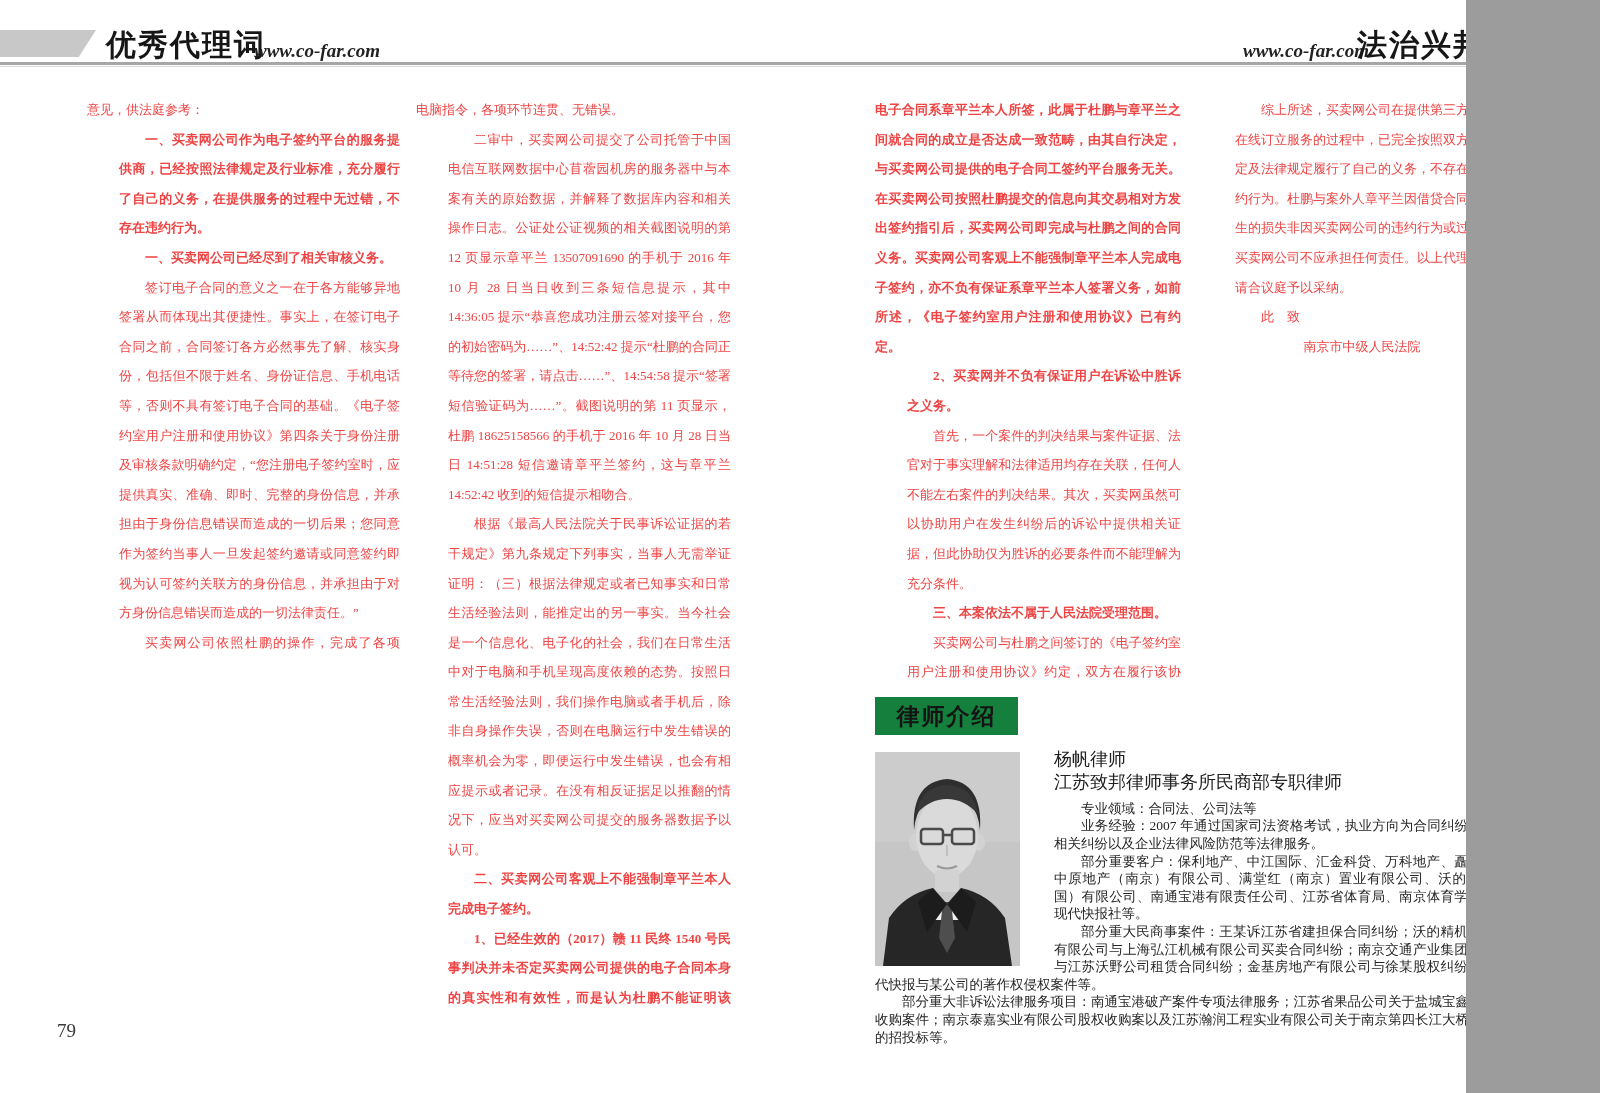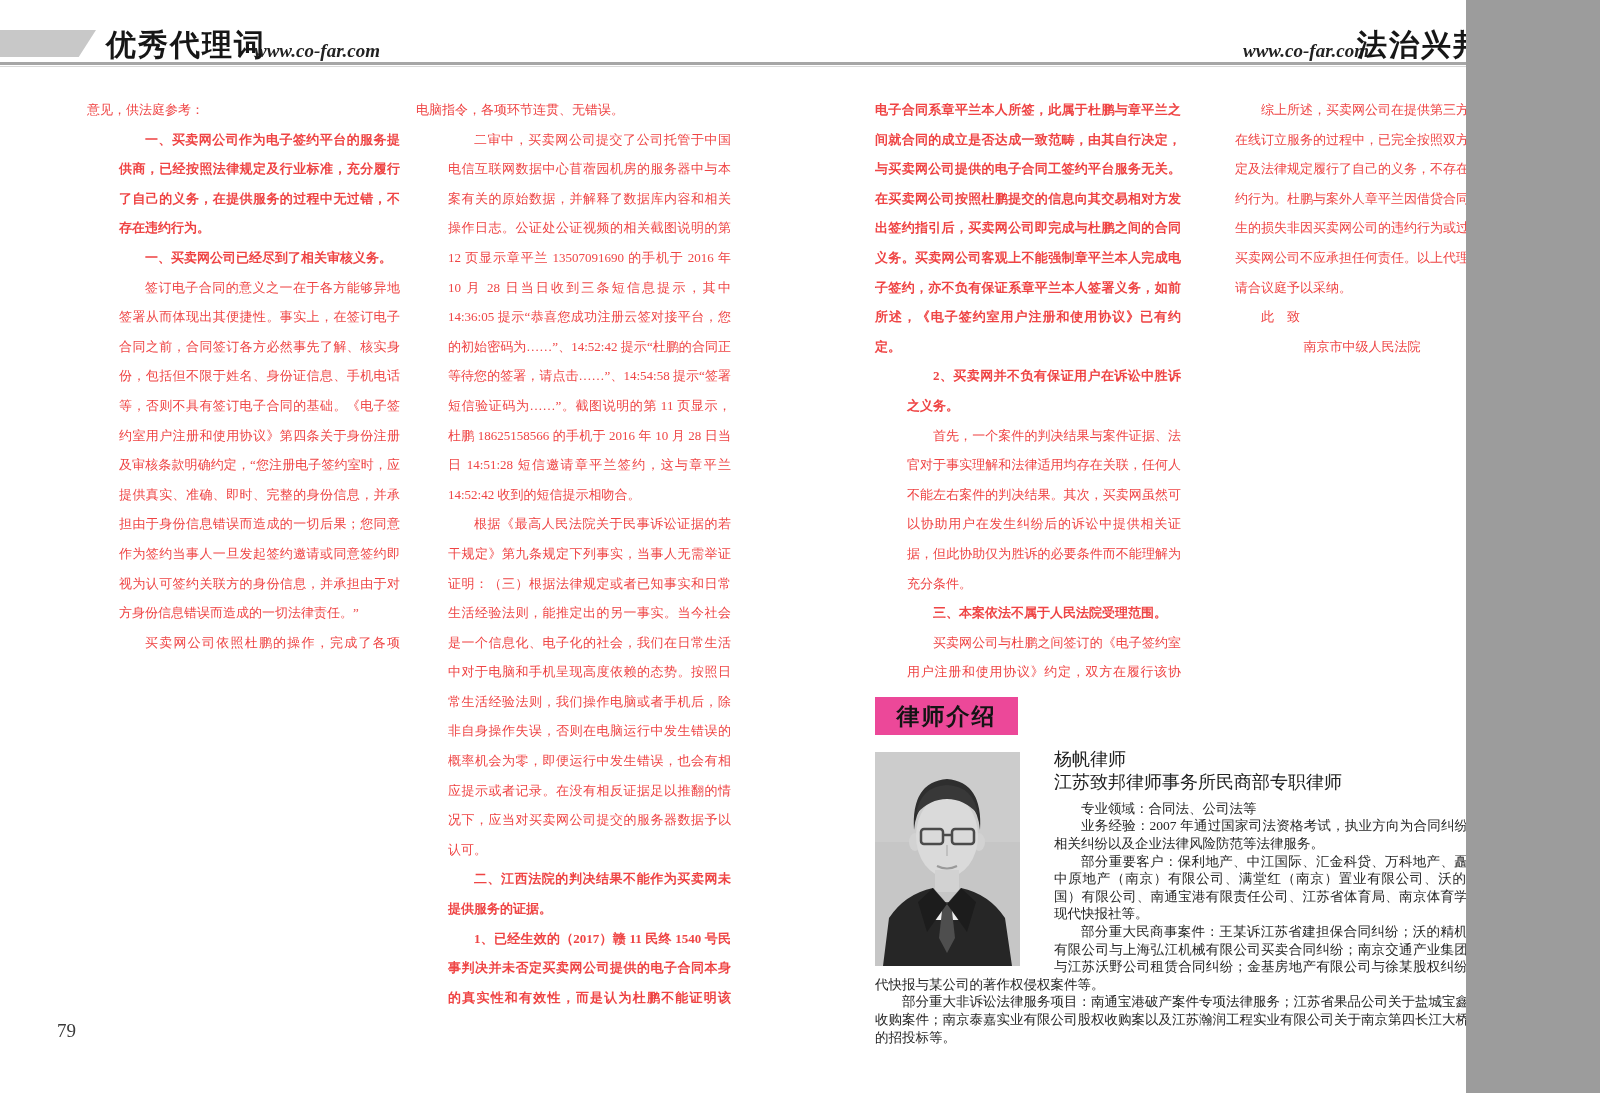--- a/index.html
+++ b/index.html
@@ -28,21 +28,21 @@
   #col4{left:1203px;width:318px;}
   .c3text{width:306px;}
   p.b{margin:0;font-size:13px;line-height:29.6px;text-align:justify;color:#ef4444;}
   p.indent{text-indent:2em;margin-left:32px;}
   p.bold{font-weight:bold;}
   p.cont{text-align-last:justify;}
   p.alignr{text-align:center;}
   
   .lawyer{margin-top:10px;width:648px;}
   .lawyer-tag{
-    width:143px;height:38px;background:#ec4899;color:#141414;
+    width:143px;height:38px;background:#15803d;color:#141414;
     font-family:"Liberation Sans","DejaVu Sans",sans-serif;font-weight:bold;font-size:23px;
     text-align:center;line-height:38px;letter-spacing:2px;
   }
   .lawyer-body{margin-top:13px;}
   .photo{float:left;width:145px;height:214px;margin:4px 34px 6px 0;background:#c9c9c9;display:block;}
   .lname{margin:0;font-size:18px;line-height:23px;color:#222;}
   .lname.first{margin-top:2px;}
   p.bio{margin:0;font-size:13.5px;line-height:17.6px;text-align:justify;color:#262626;}
   p.bio.bi{text-indent:2em;}
   p.bio.gap{margin-top:6px;}
@@ -70,21 +70,21 @@
     <p class="b indent bold">一、买卖网公司作为电子签约平台的服务提供商，已经按照法律规定及行业标准，充分履行了自己的义务，在提供服务的过程中无过错，不存在违约行为。</p>
     <p class="b indent bold">一、买卖网公司已经尽到了相关审核义务。</p>
     <p class="b indent">签订电子合同的意义之一在于各方能够异地签署从而体现出其便捷性。事实上，在签订电子合同之前，合同签订各方必然事先了解、核实身份，包括但不限于姓名、身份证信息、手机电话等，否则不具有签订电子合同的基础。《电子签约室用户注册和使用协议》第四条关于身份注册及审核条款明确约定，“您注册电子签约室时，应提供真实、准确、即时、完整的身份信息，并承担由于身份信息错误而造成的一切后果；您同意作为签约当事人一旦发起签约邀请或同意签约即视为认可签约关联方的身份信息，并承担由于对方身份信息错误而造成的一切法律责任。”</p>
     <p class="b indent cont">买卖网公司依照杜鹏的操作，完成了各项</p>
   </div>
 
   <div id="col2" class="col">
     <p class="b">电脑指令，各项环节连贯、无错误。</p>
     <p class="b indent">二审中，买卖网公司提交了公司托管于中国电信互联网数据中心苜蓿园机房的服务器中与本案有关的原始数据，并解释了数据库内容和相关操作日志。公证处公证视频的相关截图说明的第 12 页显示章平兰 13507091690 的手机于 2016 年 10 月 28 日当日收到三条短信息提示，其中 14:36:05 提示“恭喜您成功注册云签对接平台，您的初始密码为……”、14:52:42 提示“杜鹏的合同正等待您的签署，请点击……”、14:54:58 提示“签署短信验证码为……”。截图说明的第 11 页显示，杜鹏 18625158566 的手机于 2016 年 10 月 28 日当日 14:51:28 短信邀请章平兰签约，这与章平兰 14:52:42 收到的短信提示相吻合。</p>
     <p class="b indent">根据《最高人民法院关于民事诉讼证据的若干规定》第九条规定下列事实，当事人无需举证证明：（三）根据法律规定或者已知事实和日常生活经验法则，能推定出的另一事实。当今社会是一个信息化、电子化的社会，我们在日常生活中对于电脑和手机呈现高度依赖的态势。按照日常生活经验法则，我们操作电脑或者手机后，除非自身操作失误，否则在电脑运行中发生错误的概率机会为零，即便运行中发生错误，也会有相应提示或者记录。在没有相反证据足以推翻的情况下，应当对买卖网公司提交的服务器数据予以认可。</p>
-    <p class="b indent bold">二、江西法院的判决结果不能作为买卖网未提供服务的证据。</p>
+    <p class="b indent bold">二、买卖网公司客观上不能强制章平兰本人完成电子签约。</p>
     <p class="b indent bold cont">1、已经生效的（2017）赣 11 民终 1540 号民事判决并未否定买卖网公司提供的电子合同本身的真实性和有效性，而是认为杜鹏不能证明该</p>
   </div>
 
   <div id="rightcol" class="col">
     <div class="c3text">
       <p class="b bold">电子合同系章平兰本人所签，此属于杜鹏与章平兰之间就合同的成立是否达成一致范畴，由其自行决定，与买卖网公司提供的电子合同工签约平台服务无关。在买卖网公司按照杜鹏提交的信息向其交易相对方发出签约指引后，买卖网公司即完成与杜鹏之间的合同义务。买卖网公司客观上不能强制章平兰本人完成电子签约，亦不负有保证系章平兰本人签署义务，如前所述，《电子签约室用户注册和使用协议》已有约定。</p>
       <p class="b indent bold">2、买卖网并不负有保证用户在诉讼中胜诉之义务。</p>
       <p class="b indent">首先，一个案件的判决结果与案件证据、法官对于事实理解和法律适用均存在关联，任何人不能左右案件的判决结果。其次，买卖网虽然可以协助用户在发生纠纷后的诉讼中提供相关证据，但此协助仅为胜诉的必要条件而不能理解为充分条件。</p>
       <p class="b indent bold">三、本案依法不属于人民法院受理范围。</p>
       <p class="b indent cont">买卖网公司与杜鹏之间签订的《电子签约室用户注册和使用协议》约定，双方在履行该协</p>

